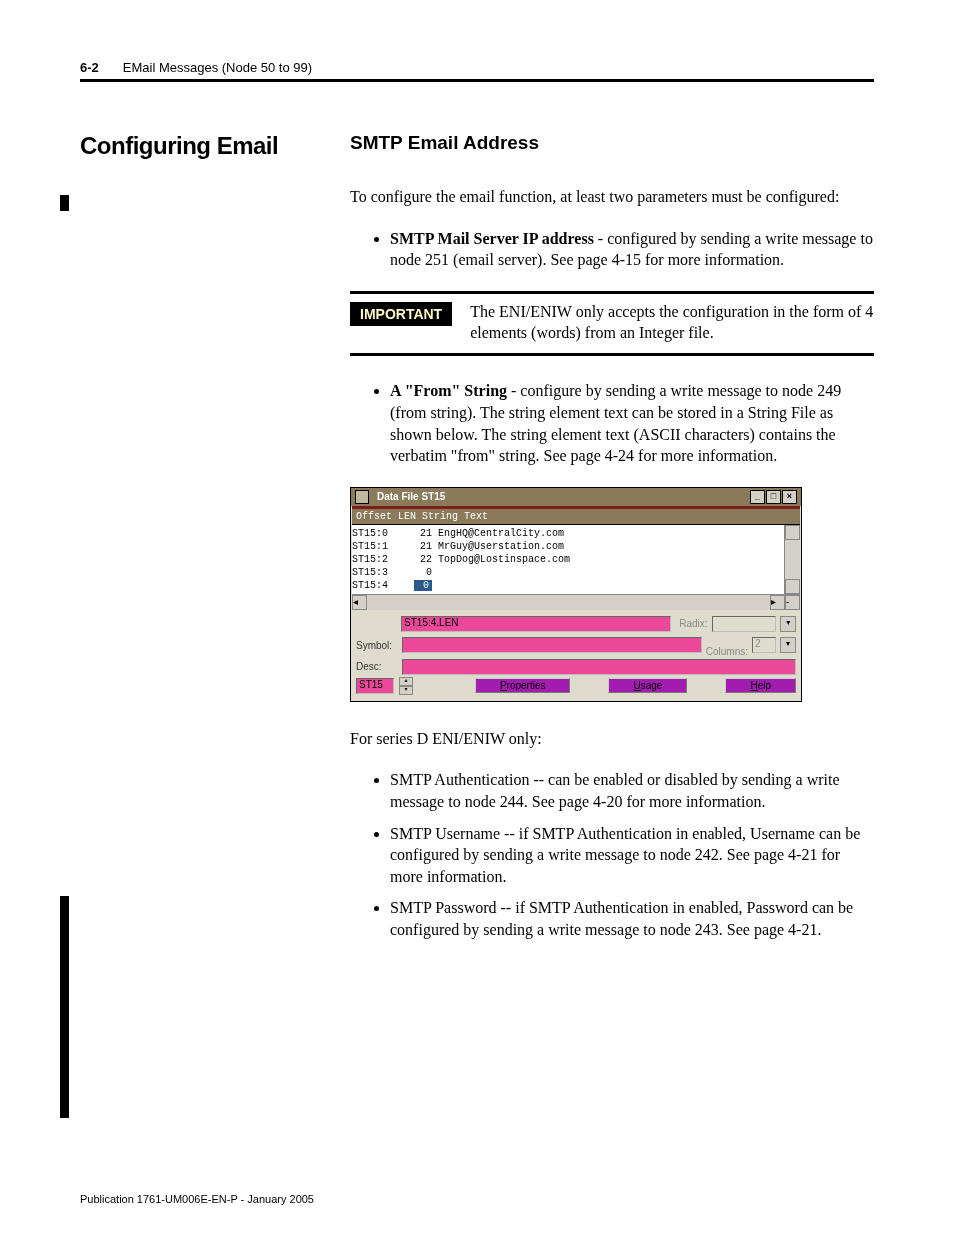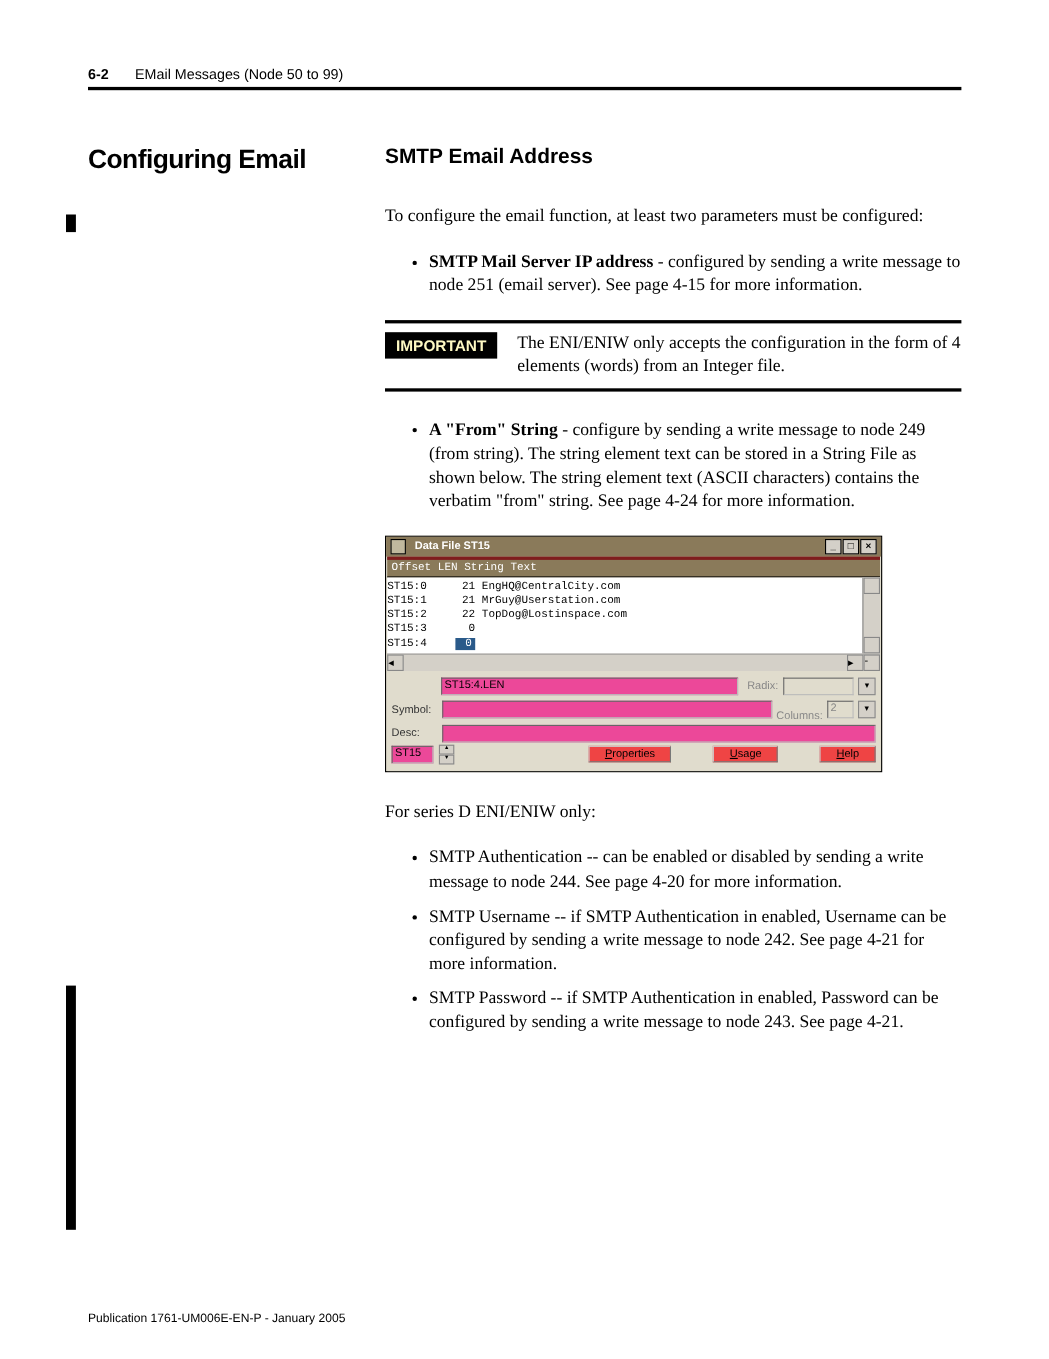--- a/index.html
+++ b/index.html
@@ -158,21 +158,21 @@
   .fig-bottom {
     background: #e0dccd;
     padding: 4px 4px;
     margin: 0 1px;
   }
   .fb-row { display:flex; align-items:center; margin:2px 0; gap:4px;}
   .fb-label { width:42px; text-align:left; font-size:10px; color:#333;}
   .fb-input { border:1px inset #bbb; background:#ec4899; height:14px; font-size:10px; padding:0 2px;}
   .fb-input.disabled { background:#e0dccd; color:#888;}
   .fb-drop { width:14px; height:14px; border:1px solid #888; background:#d4d0c8; font-size:8px; text-align:center; line-height:12px;}
-  .fb-btn { border:1px outset #ccc; background:#ef4444; padding:1px 14px; font-size:10px;}
+  .fb-btn { border:1px outset #ccc; background:#a21caf; padding:1px 24px; font-size:10px;}
   .fb-btn .u { text-decoration: underline; }
   .spinner { display:flex; flex-direction:column; margin-left:1px;}
   .spin-b { width:12px; height:7px; border:1px solid #888; background:#d4d0c8; font-size:6px; text-align:center; line-height:5px;}
   .footer-pub {
     position: absolute;
     bottom: 30px;
     left: 80px;
     font-family: Arial, Helvetica, sans-serif;
     font-size: 11px;
   }

